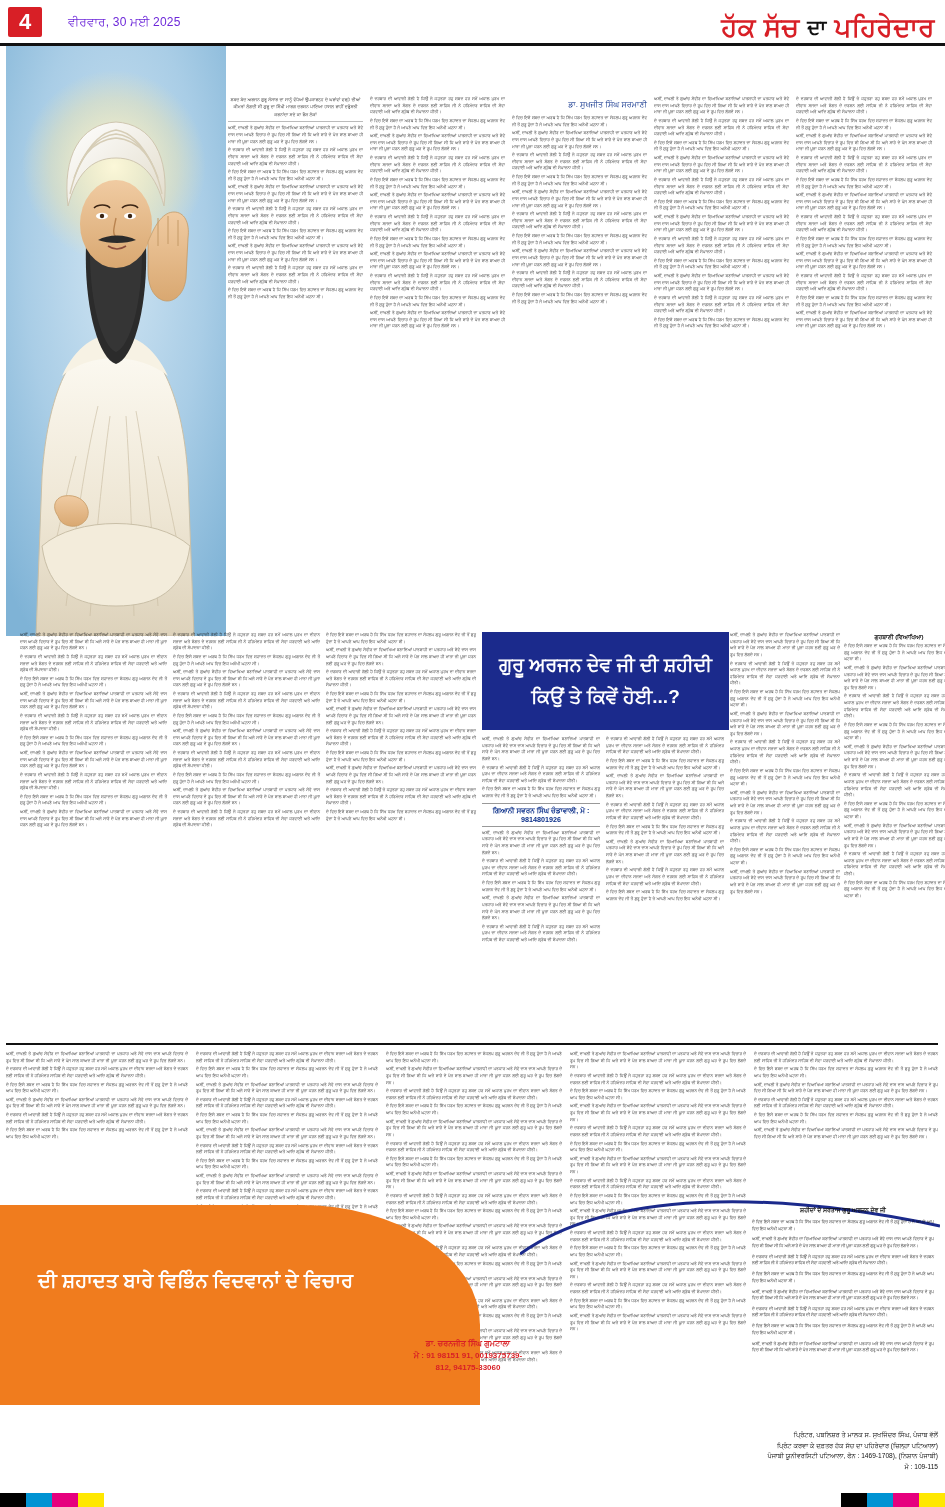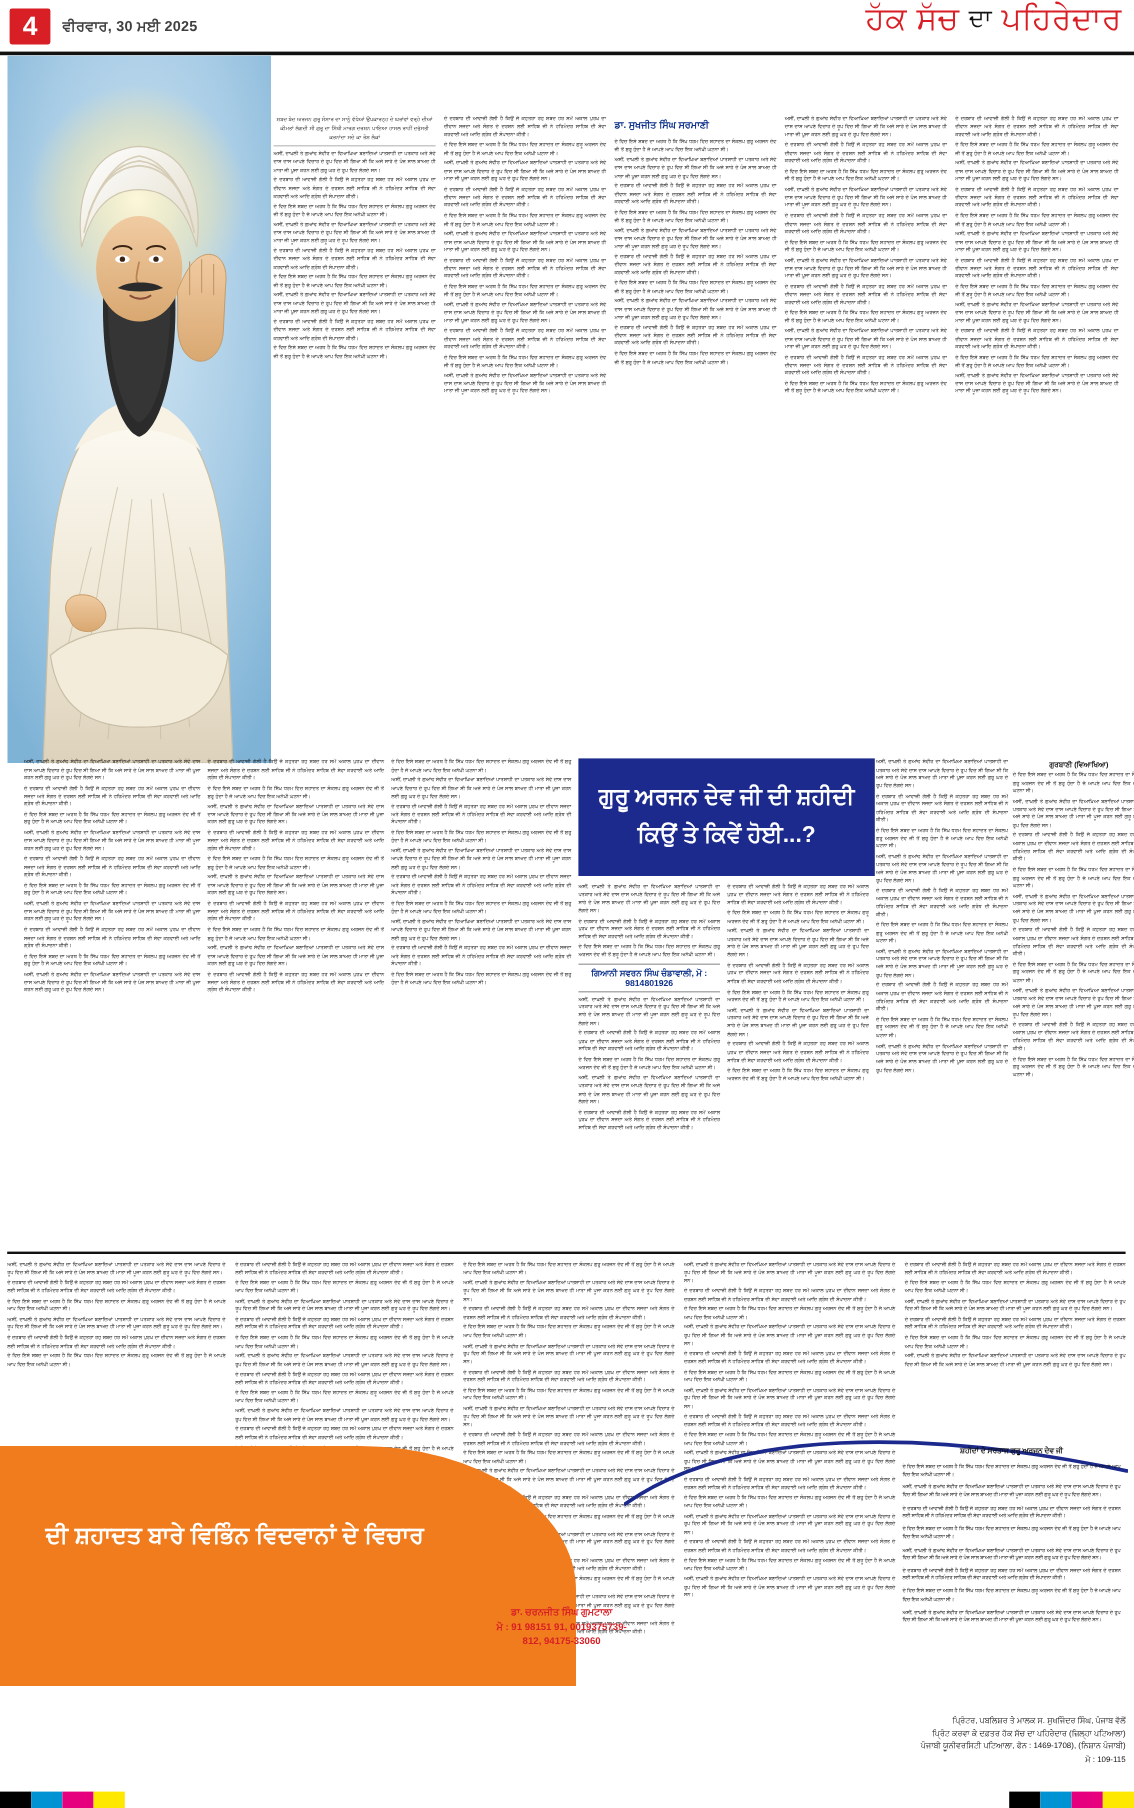--- a/index.html
+++ b/index.html
@@ -20,26 +20,26 @@
     border-bottom:3px solid #111;
     display:flex; align-items:center;
   }
   .page-num {
     width:34px; height:30px; margin-left:8px;
     background:#d81f26; color:#fff; font-weight:bold; font-size:22px;
     display:flex; align-items:center; justify-content:center;
     border-radius:2px;
   }
   .masthead-date {
-    margin-left:10px; font-size:12px; font-weight:bold; color:#404040;
+    margin-left:26px; font-size:12px; font-weight:normal; color:#6d28d9;
     letter-spacing:0.2px;
   }
   .brand {
-    position:absolute; right:10px; top:0;
-    font-size:26px; font-weight:normal; color:#d81f26;
+    position:absolute; right:10px; top:12px;
+    font-size:26px; font-weight:bold; color:#d81f26;
     letter-spacing:0.5px; white-space:nowrap;
   }
   .brand .blk { color:#111; font-size:20px; vertical-align:2px; }
 
   
   .headline-band {
     position:absolute; left:228px; top:52px; width:708px; height:42px;
     display:flex; align-items:center; justify-content:center;
   }
   .headline {
@@ -69,21 +69,21 @@
   }
   .minitext p { margin:0 0 2px 0; }
 
   .lead-box {
     font-size:4.4px; line-height:1.7; text-align:center; color:#1a1a1a;
     font-family:"Liberation Serif", serif;
     border-bottom:1px solid #bbb; padding-bottom:3px; margin-bottom:3px;
   }
 
   .byline {
-    text-align:left; font-weight:bold; color:#0b2f8a;
+    text-align:right; font-weight:normal; color:#0b2f8a;
     font-size:8px; margin:4px 0 5px 0;
   }
 
   
   .blue-banner {
     position:absolute; left:482px; top:632px; width:247px; height:98px;
     background:#1b2a8c;
     display:flex; flex-direction:column; align-items:center; justify-content:center;
     color:#fff; text-align:center; line-height:1.35;
   }

